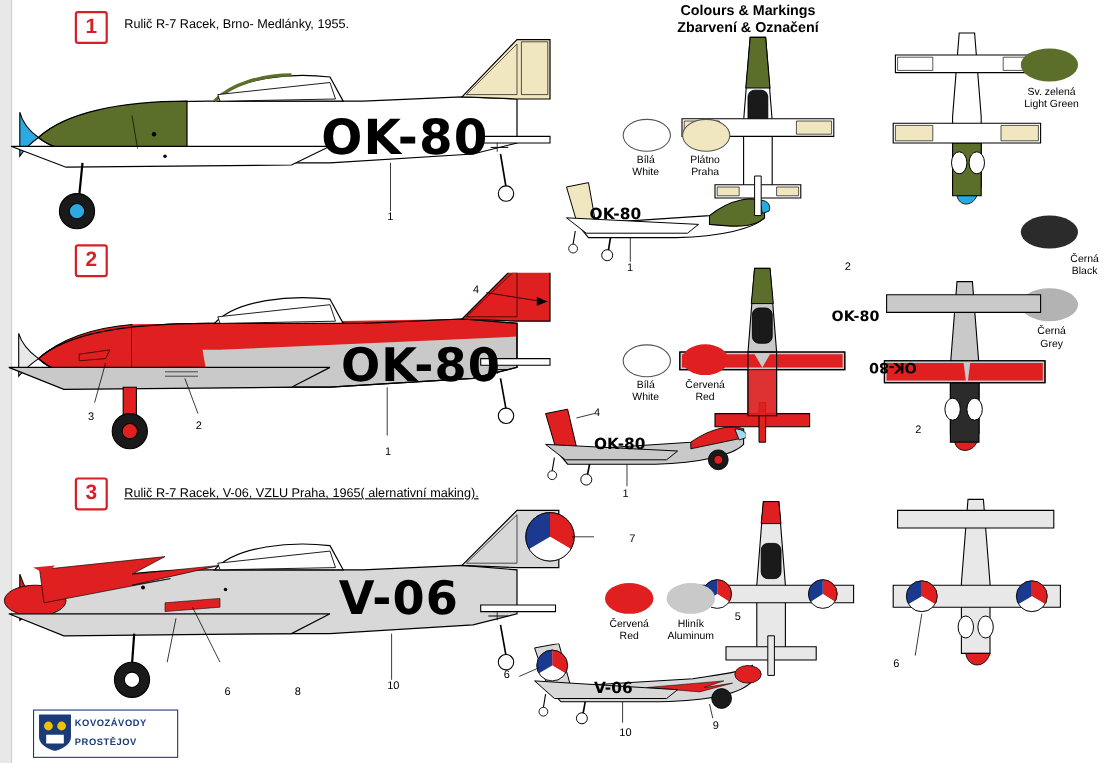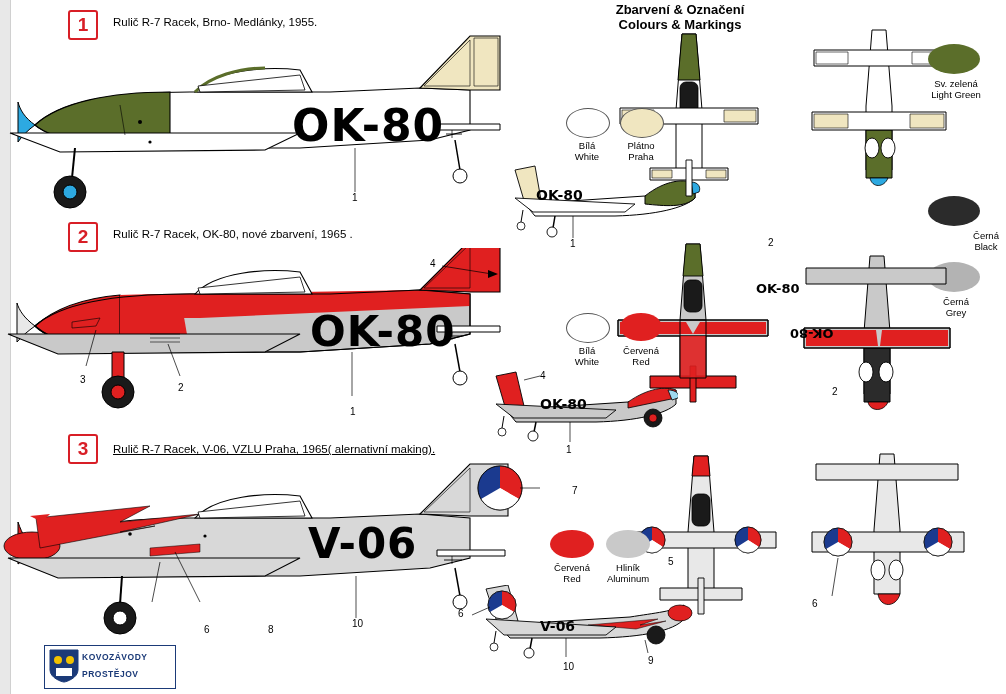--- a/index.html
+++ b/index.html
@@ -30,21 +30,21 @@
     font-size:11.5px;color:#000;white-space:nowrap;
   }
   .leader{
     font-size:10px;color:#000;
   }
   .swatch-label{
     font-size:9.5px;color:#000;line-height:11px;text-align:center;
   }
   .ellipse{border-radius:50%;}
   .logo{
-    position:absolute;left:44px;top:645px;width:104px;height:42px;
+    position:absolute;left:30px;top:645px;width:104px;height:42px;
   }
   .logo-box{
     position:absolute;left:0;top:0;width:130px;height:42px;
     background:#ffffff;border:1px solid #1b3a78;
   }
   .logo-txt1,.logo-txt2{
     position:absolute;left:38px;font-size:8.5px;font-weight:bold;color:#1b3a78;
     letter-spacing:.5px;
   }
   .logo-txt1{top:7px;}
@@ -55,22 +55,22 @@
   }
 </style>
 </head>
 <body>
 
 <div class="sheet">
 
   <div class="border-left"></div>
 
   <div class="abs title">
+    <div>Colours &amp; Markings</div>
     <div>Zbarvení &amp; Označení</div>
-    <div>Colours &amp; Markings</div>
   </div>
 
   <div class="abs num-badge" style="left:68px;top:10px;">1</div>
   <div class="abs caption" style="left:113px;top:16px;">Rulič R-7 Racek, Brno- Medlánky, 1955.</div>
 
   <svg class="abs" style="left:0px;top:30px;" width="520" height="190">
 
     <path d="M35,95 C60,72 110,62 190,62 L330,62 L420,58 L470,60 L470,100 L430,110 L300,118 L180,118 C110,118 55,112 35,95 Z" fill="#ffffff" stroke="#000" stroke-width="1.1"></path>
 
     <path d="M35,95 C60,72 110,62 170,62 L170,118 C110,118 55,112 35,95 Z" fill="#5b6e2a" stroke="#000" stroke-width="1.1"></path>
@@ -176,21 +176,20 @@
     <div>Černá</div>
     <div>Black</div>
   </div>
   <div class="abs ellipse" style="left:928px;top:262px;width:52px;height:30px;background:#b3b3b3;"></div>
   <div class="abs swatch-label" style="left:918px;top:296px;width:76px;">
     <div>Černá</div>
     <div>Grey</div>
   </div>
 
   <div class="abs num-badge" style="left:68px;top:222px;">2</div>
-  <div class="abs caption" style="left:113px;top:228px;">Rulič R-7 Racek, OK-80, nové zbarvení, 1965 .</div>
 
   <svg class="abs" style="left:0px;top:248px;" width="520" height="185">
     <path d="M35,78 C60,56 110,46 190,46 L330,46 L420,42 L470,46 L470,86 L430,96 L300,104 L180,104 C110,104 55,98 35,78 Z" fill="#c9c9c9" stroke="#000" stroke-width="1.1"></path>
 
     <path d="M35,78 C55,60 85,50 120,47 L120,104 C80,102 52,92 35,78 Z" fill="#e02020" stroke="#000" stroke-width="1.1"></path>
     <path d="M120,47 L180,46 L190,104 L120,104 Z" fill="#e02020" stroke="#000" stroke-width="0"></path>
 
     <path d="M120,47 L420,42 L470,46 L470,58 L200,70 L120,70 Z" fill="#e02020" stroke="#000" stroke-width="0"></path>
     <path d="M35,78 C60,56 110,46 190,46 L330,46 L420,42 L470,46 L470,86 L430,96 L300,104 L180,104 C110,104 55,98 35,78 Z" fill="none" stroke="#000" stroke-width="1.1"></path>
 

